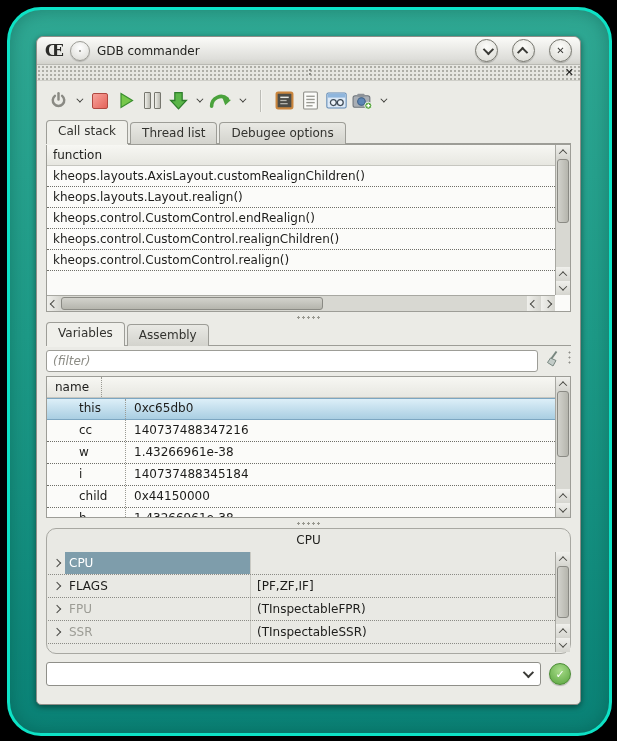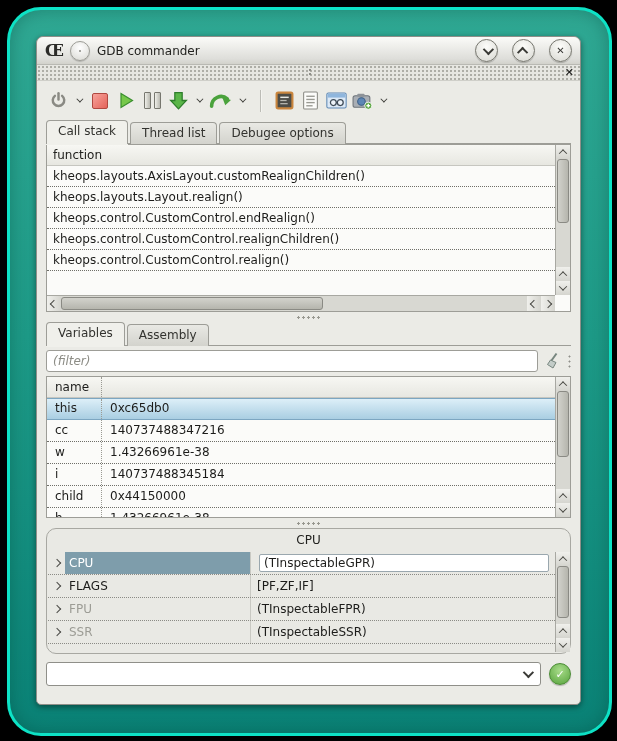--- a/index.html
+++ b/index.html
@@ -103,35 +103,35 @@
   .sb-fill{flex:1;}
   .chvg{display:inline-block;width:5px;height:5px;border-right:1.6px solid #4a4a45;border-bottom:1.6px solid #4a4a45;}
   .chvg.u{transform:rotate(-135deg) translate(-1px,-1px);}
   .chvg.d{transform:rotate(45deg) translate(-1px,-1px);}
   .chvg.l{transform:rotate(135deg);}
   .chvg.r{transform:rotate(-45deg);}
   
   .vsplit{height:10px;display:flex;align-items:center;justify-content:center;}
   .vsplit i{width:26px;height:3px;background-image:radial-gradient(circle,#97978f 1px,transparent 1.2px);background-size:5px 3px;}
   
-  .filter-row{display:flex;align-items:center;margin:4px 9px 4px;gap:6px;}
+  .filter-row{display:flex;margin:4px 9px 4px;gap:6px;}
   .filter-input{
     flex:1;height:22px;box-sizing:border-box;border:1px solid #9d9d97;border-radius:3px;
     background:#fff;padding:0 6px;font-family:inherit;font-size:12px;font-style:italic;color:#2a2a26;
   }
   .filter-input::placeholder{color:#8c8c85;font-style:italic;}
   .side-dots{width:3px;height:14px;background-image:radial-gradient(circle,#8f8f89 0.9px,transparent 1.1px);background-size:3px 5px;}
   
   .var-header{display:flex;height:20px;line-height:20px;background:linear-gradient(180deg,#f7f7f3,#e7e7e1);
     border-bottom:1px solid #c6c6c0;margin-right:15px;flex-direction:column;}
   .var-header .c1{width:55px;padding-left:8px;border-right:1px dotted #9a9a93;box-sizing:border-box;}
   .var-header .c2{flex:1;padding-left:8px;}
   .var-body{position:absolute;left:0;top:21px;right:15px;bottom:0;overflow:hidden;}
   .var-row{display:flex;height:21px;line-height:21px;border-bottom:1px dotted #6e6e68;}
-  .var-row .c1{width:55px;padding-left:8px;border-right:1px dotted #9a9a93;box-sizing:border-box;}
+  .var-row .c1{width:55px;padding-left:8px;border-right:1px dotted #9a9a93;box-sizing:border-box;margin-left:24px;}
   .var-row .c2{flex:1;padding-left:8px;}
   .var-row.selected{
     background:linear-gradient(180deg,#ddeff8,#a9cee2);
     border-top:1px solid #7ca6c1;border-bottom:1px solid #7ca6c1;height:20px;line-height:19px;
   }
   
   .cpu-box{margin:0 9px;background:#e9e9e4;border:1px solid #a8a8a2;border-radius:10px;position:relative;box-sizing:border-box;}
   .cpu-title{height:22px;line-height:22px;text-align:center;color:#22221f;}
   .cpu-grid{position:absolute;left:1px;right:15px;top:23px;bottom:1px;overflow:hidden;}
   .cpu-row{display:flex;height:22px;align-items:center;border-bottom:1px dotted #8b8b85;}
@@ -388,21 +388,20 @@
     </div>
 
   <div class="cpu-box" style="height:126px;flex:0 0 126px;">
     <div class="cpu-title">CPU</div>
     <div class="cpu-grid">
       <div class="cpu-row sel">
         <span class="arr">
             <span class="chvg r"></span>
           </span>
         <span class="nm">CPU</span>
-        <span class="val"><span class="cpu-val-edit">(TInspectableGPR)</span></span>
       </div>
       <div class="cpu-row">
         <span class="arr">
             <span class="chvg r"></span>
           </span>
         <span class="nm">FLAGS</span>
         <span class="val">[PF,ZF,IF]</span>
       </div>
       <div class="cpu-row dis">
         <span class="arr">

